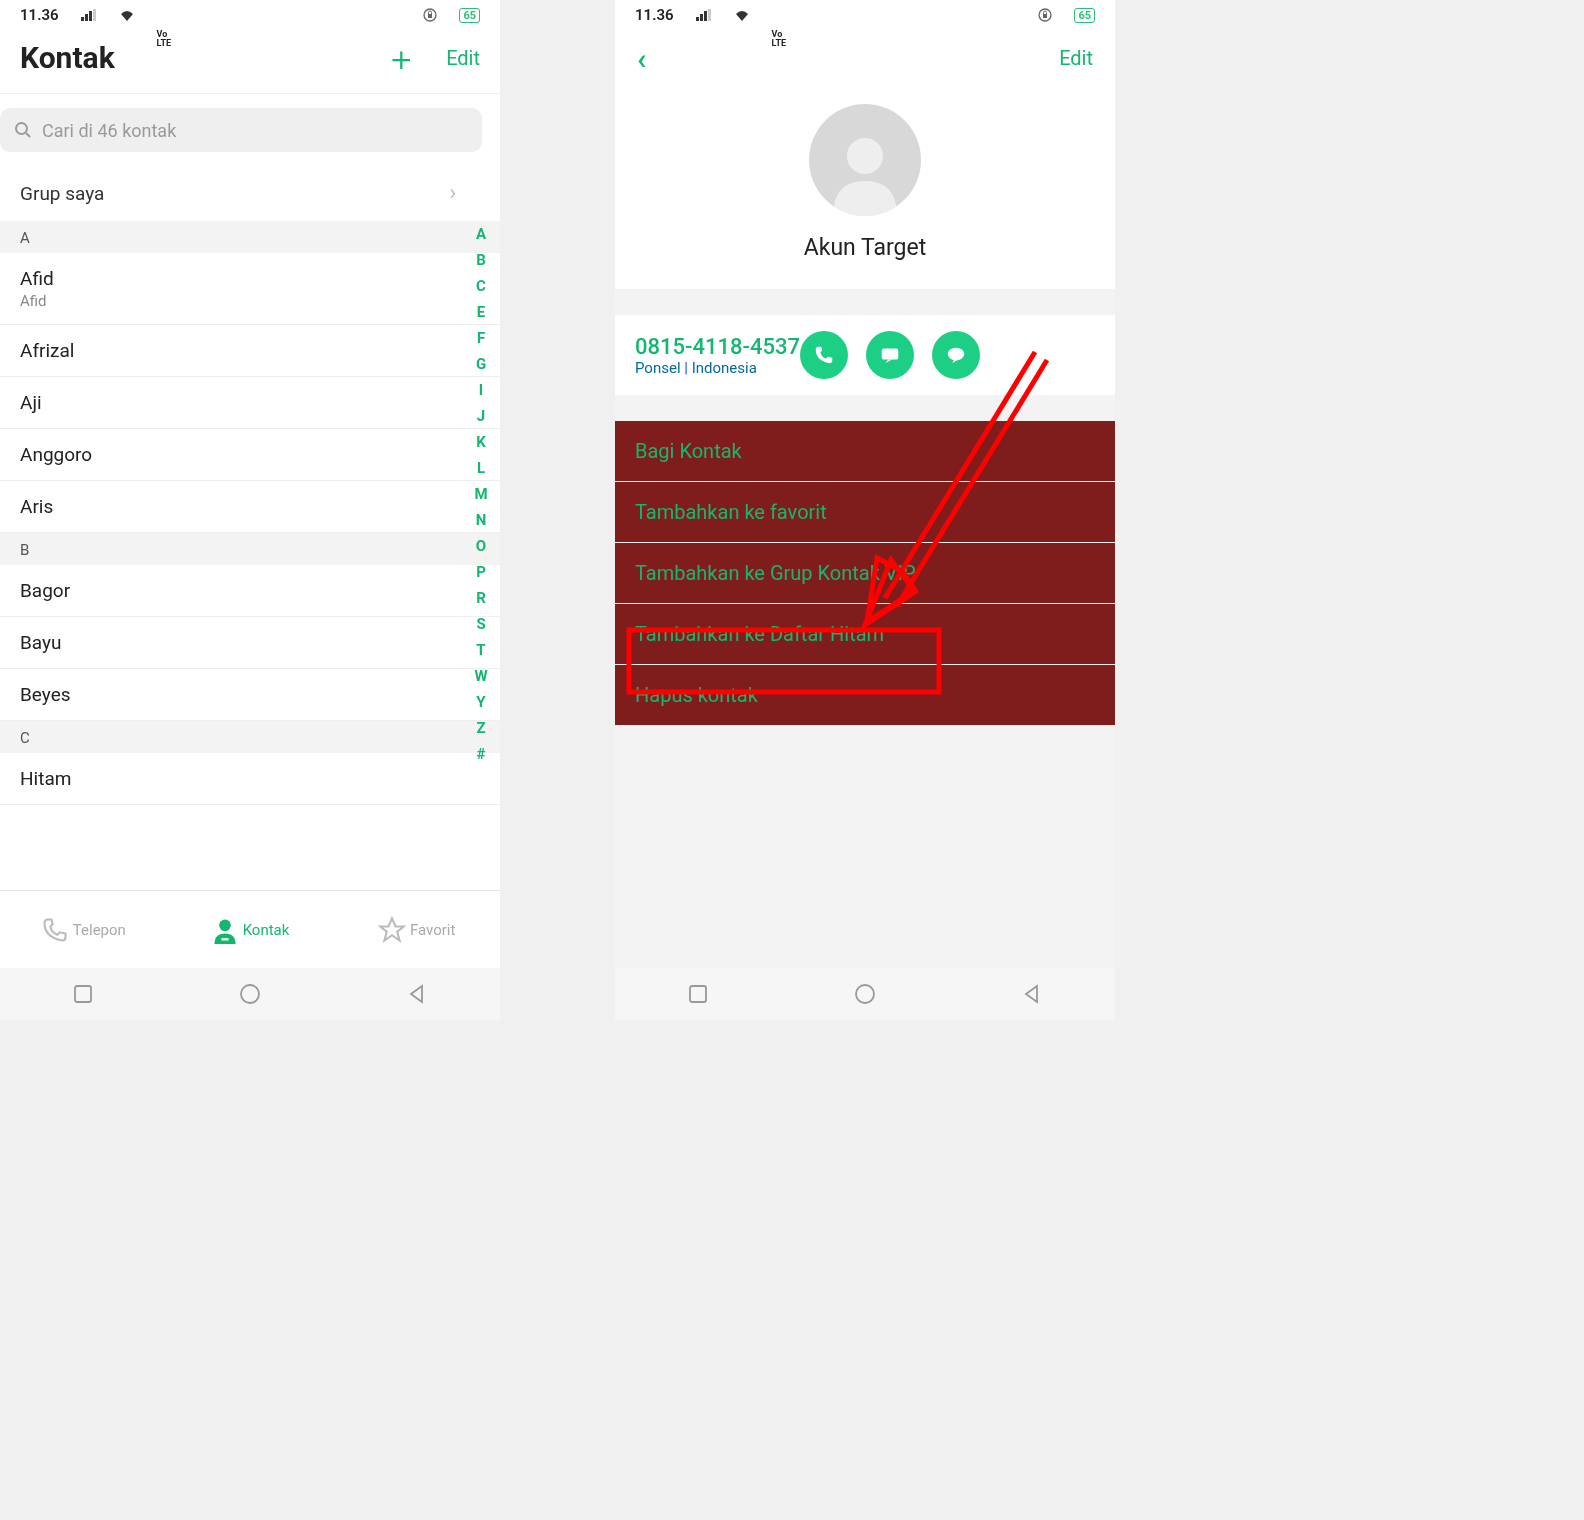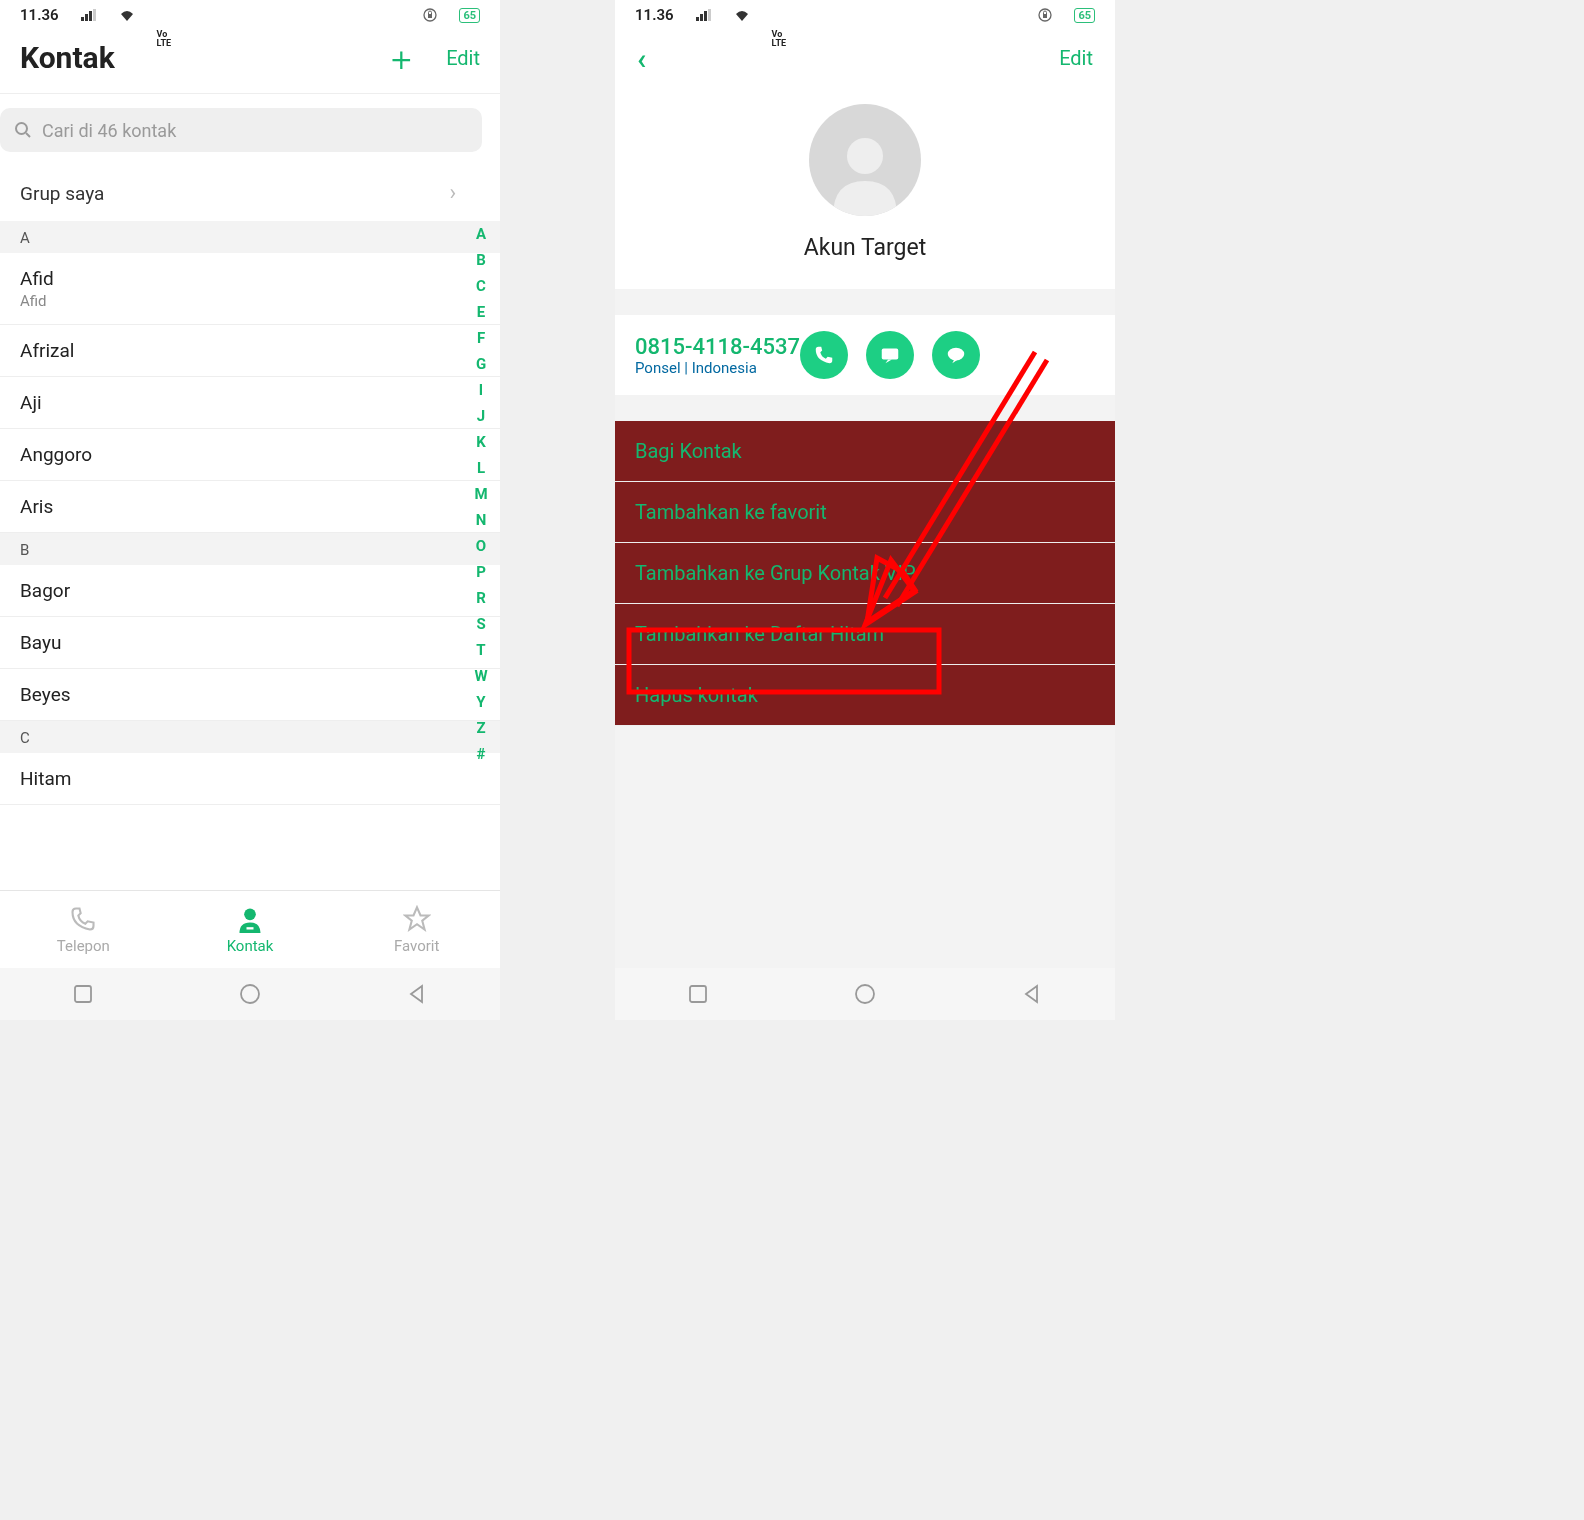--- a/index.html
+++ b/index.html
@@ -123,21 +123,21 @@
 
   
   .tabs {
     height: 78px;
     border-top: 1px solid #e5e5e5;
     display: flex;
   }
   .tab {
     flex: 1;
     display: flex;
-    flex-direction: column;
+    flex-direction: row;
     align-items: center;
     justify-content: center;
     gap: 4px;
     color: #aaa;
     font-size: 15px;
   }
   .tab.active { color: #14b76f; }
 
   
   .navbar {

